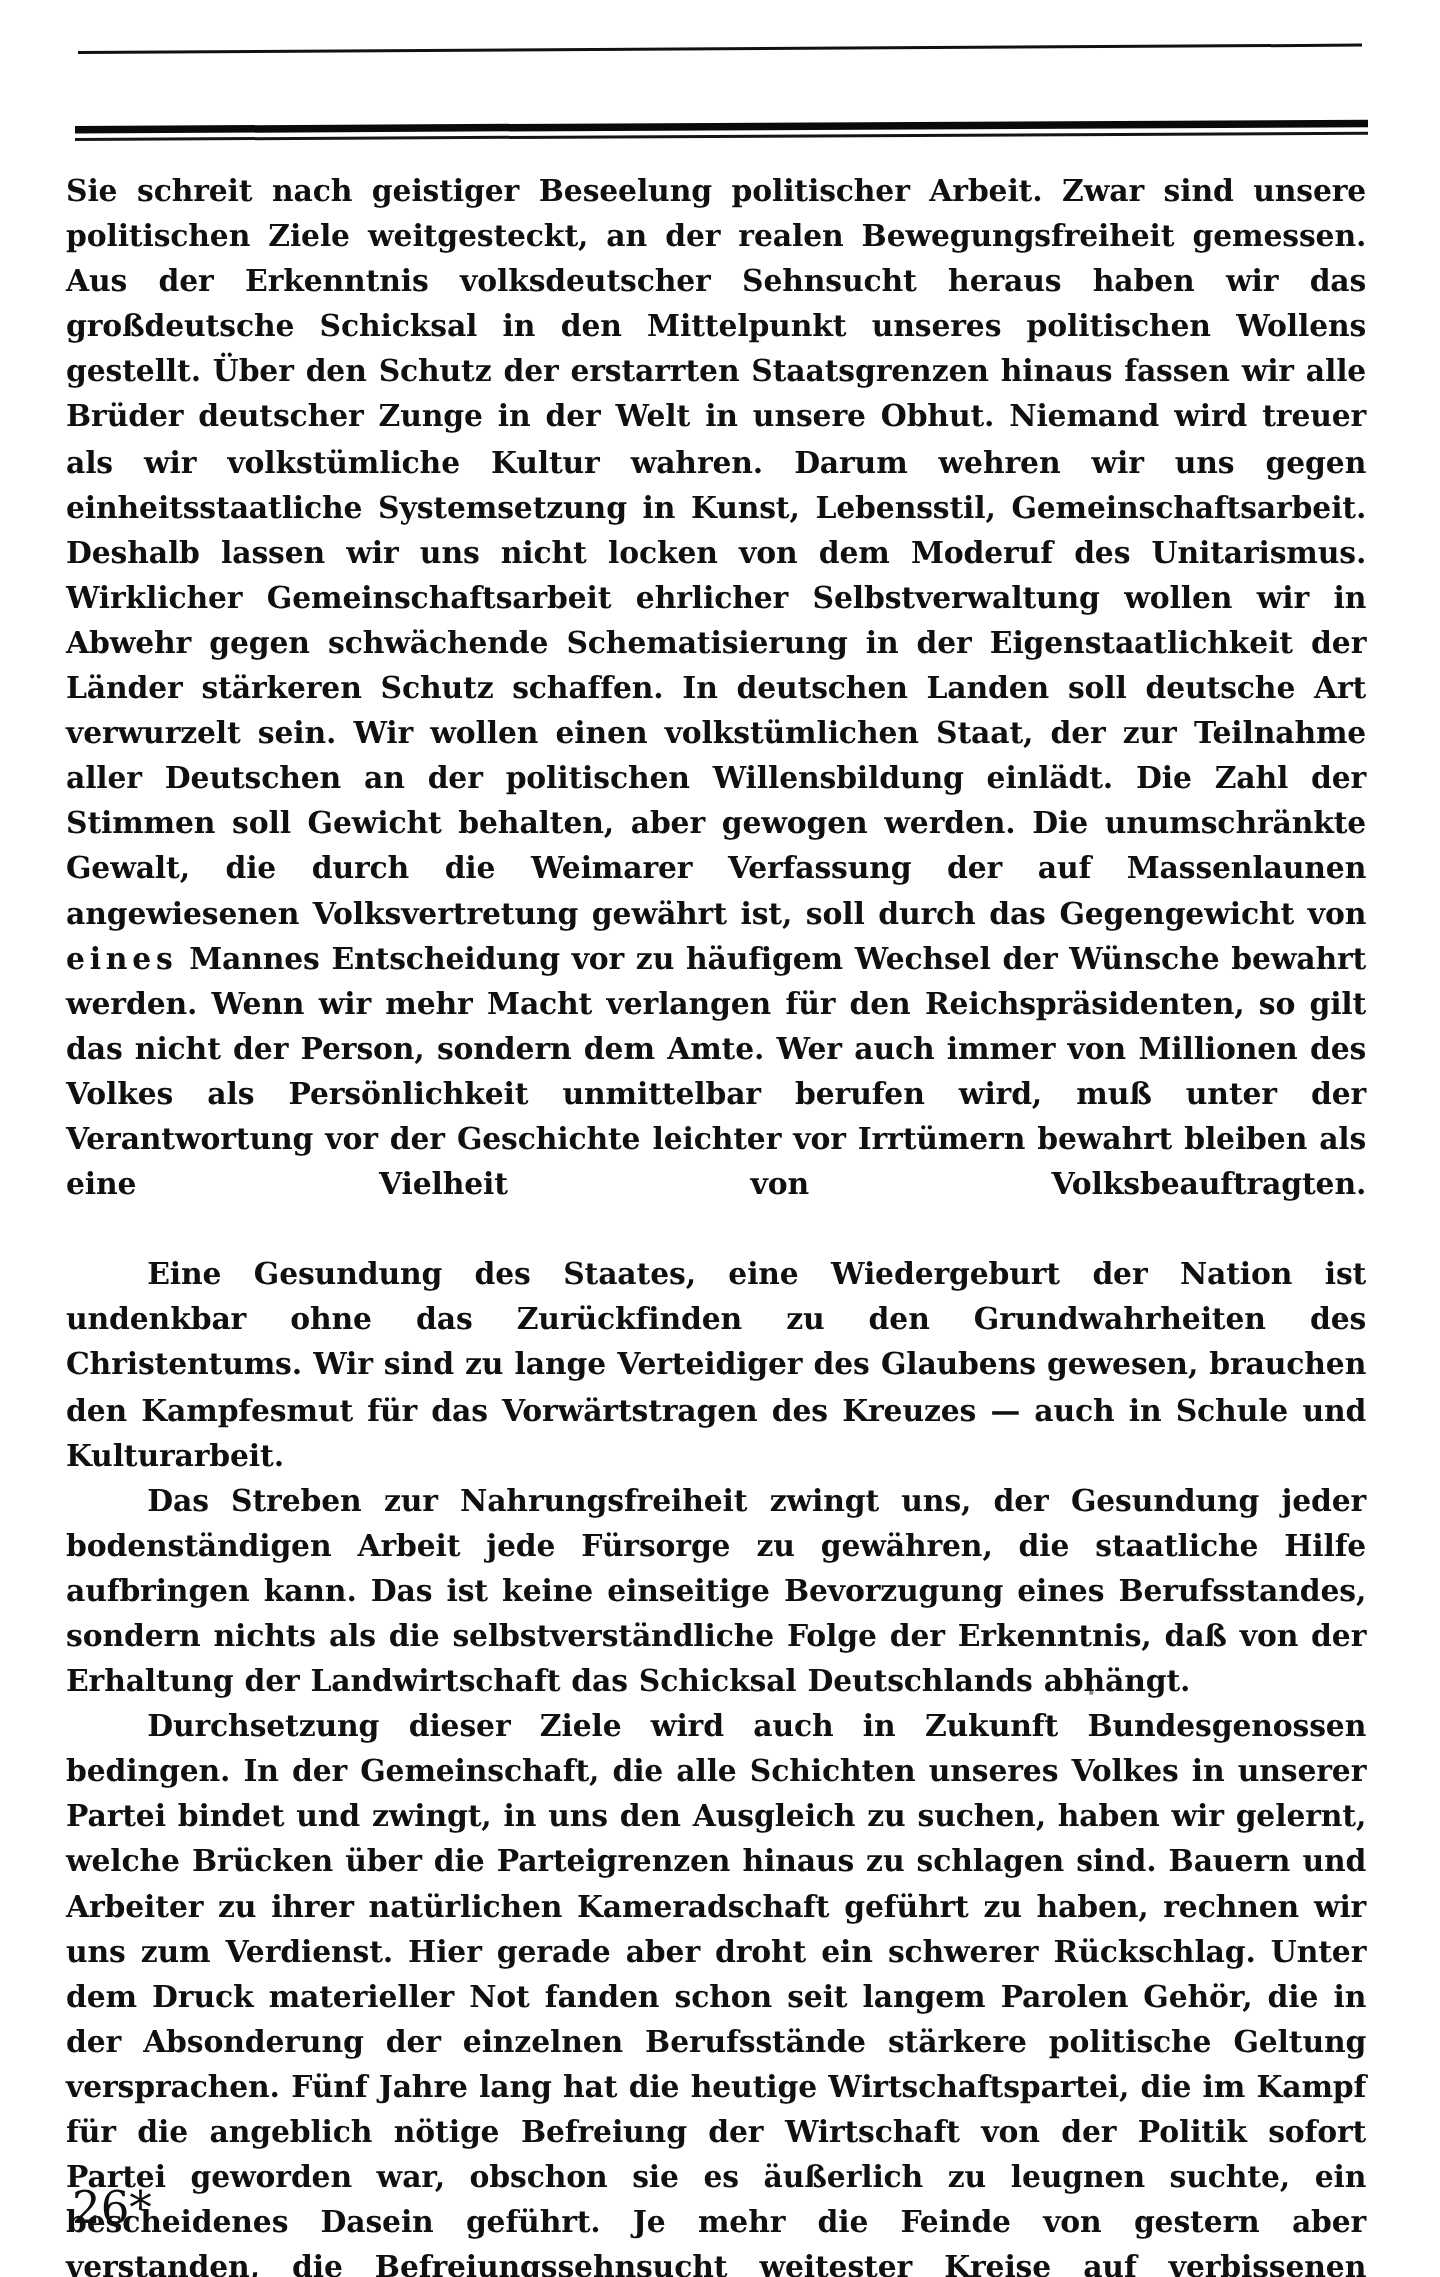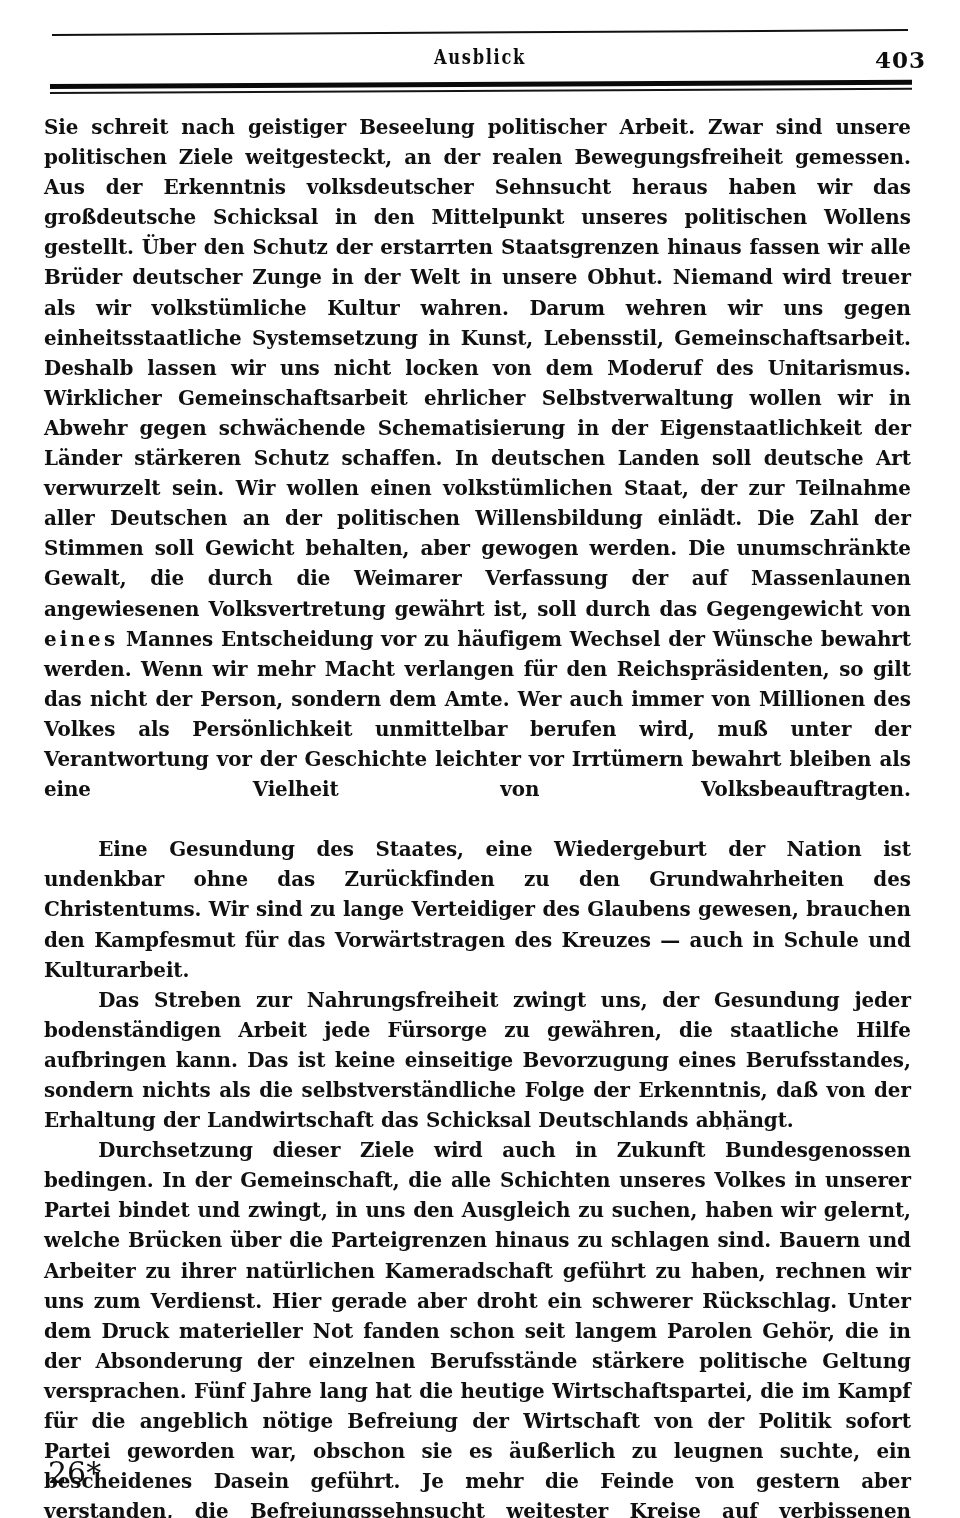--- a/index.html
+++ b/index.html
@@ -136,24 +136,20 @@
     opacity: .55;
   }
 </style>
 </head>
 <body>
 
 <div class="page">
 
   <div class="rule-top"></div>
 
-  <div class="head">
-    <div class="head-title">Ausblick</div>
-    <div class="head-folio">403</div>
-  </div>
 
   <div class="rule-thick"></div>
   <div class="rule-thin"></div>
 
   <div class="textblock" id="textblock">
       <p class="para continues"><span>Sie schreit nach geistiger Beseelung politischer Arbeit. Zwar sind unsere politischen Ziele weitgesteckt, an der realen Bewegungsfreiheit gemessen. Aus der Erkenntnis volksdeutscher Sehnsucht heraus haben wir das großdeutsche Schicksal in den Mittelpunkt unseres politischen Wollens gestellt. Über den Schutz der erstarrten Staatsgrenzen hinaus fassen wir alle Brüder deutscher Zunge in der Welt in unsere Obhut. Niemand wird treuer als wir volkstümliche Kultur wahren. Darum wehren wir uns gegen einheitsstaatliche Systemsetzung in Kunst, Lebensstil, Gemeinschaftsarbeit. Deshalb lassen wir uns nicht locken von dem Moderuf des Unitarismus. Wirklicher Gemeinschaftsarbeit ehrlicher Selbstverwaltung wollen wir in Abwehr gegen schwächende Schematisierung in der Eigenstaatlichkeit der Länder stärkeren Schutz schaffen. In deutschen Landen soll deutsche Art verwurzelt sein. Wir wollen einen volkstümlichen Staat, der zur Teilnahme aller Deutschen an der politischen Willensbildung einlädt. Die Zahl der Stimmen soll Gewicht behalten, aber gewogen werden. Die unumschränkte Gewalt, die durch die Weimarer Verfassung der auf Massenlaunen angewiesenen Volksvertretung gewährt ist, soll durch das Gegengewicht von </span><span class="sperr">eines</span><span> Mannes Entscheidung vor zu häufigem Wechsel der Wünsche bewahrt werden. Wenn wir mehr Macht verlangen für den Reichspräsidenten, so gilt das nicht der Person, sondern dem Amte. Wer auch immer von Millionen des Volkes als Persönlichkeit unmittelbar berufen wird, muß unter der Verantwortung vor der Geschichte leichter vor Irrtümern bewahrt bleiben als eine Vielheit von Volksbeauftragten.</span></p>
       <p class="para indent"><span>Eine Gesundung des Staates, eine Wiedergeburt der Nation ist undenkbar ohne das Zurückfinden zu den Grundwahrheiten des Christentums. Wir sind zu lange Verteidiger des Glaubens gewesen, brauchen den Kampfesmut für das Vorwärtstragen des Kreuzes — auch in Schule und Kulturarbeit.</span></p>
       <p class="para indent"><span>Das Streben zur Nahrungsfreiheit zwingt uns, der Gesundung jeder bodenständigen Arbeit jede Fürsorge zu gewähren, die staatliche Hilfe aufbringen kann. Das ist keine einseitige Bevorzugung eines Berufsstandes, sondern nichts als die selbstverständliche Folge der Erkenntnis, daß von der Erhaltung der Landwirtschaft das Schicksal Deutschlands abhängt.</span></p>
       <p class="para indent continues"><span>Durchsetzung dieser Ziele wird auch in Zukunft Bundesgenossen bedingen. In der Gemeinschaft, die alle Schichten unseres Volkes in unserer Partei bindet und zwingt, in uns den Ausgleich zu suchen, haben wir gelernt, welche Brücken über die Parteigrenzen hinaus zu schlagen sind. Bauern und Arbeiter zu ihrer natürlichen Kameradschaft geführt zu haben, rechnen wir uns zum Verdienst. Hier gerade aber droht ein schwerer Rückschlag. Unter dem Druck materieller Not fanden schon seit langem Parolen Gehör, die in der Absonderung der einzelnen Berufsstände stärkere politische Geltung versprachen. Fünf Jahre lang hat die heutige Wirtschaftspartei, die im Kampf für die angeblich nötige Befreiung der Wirtschaft von der Politik sofort Partei geworden war, obschon sie es äußerlich zu leugnen suchte, ein bescheidenes Dasein geführt. Je mehr die Feinde von gestern aber verstanden, die Befreiungssehnsucht weitester Kreise auf verbissenen Bruderkampf abzulenken, gewann die Splitterbewegung stärkeren Auftrieb. „Was werden wir morgen essen?“ Diese Sorge übertönte jede andere Regung. Vier Jahre</span></p>
     </div>

